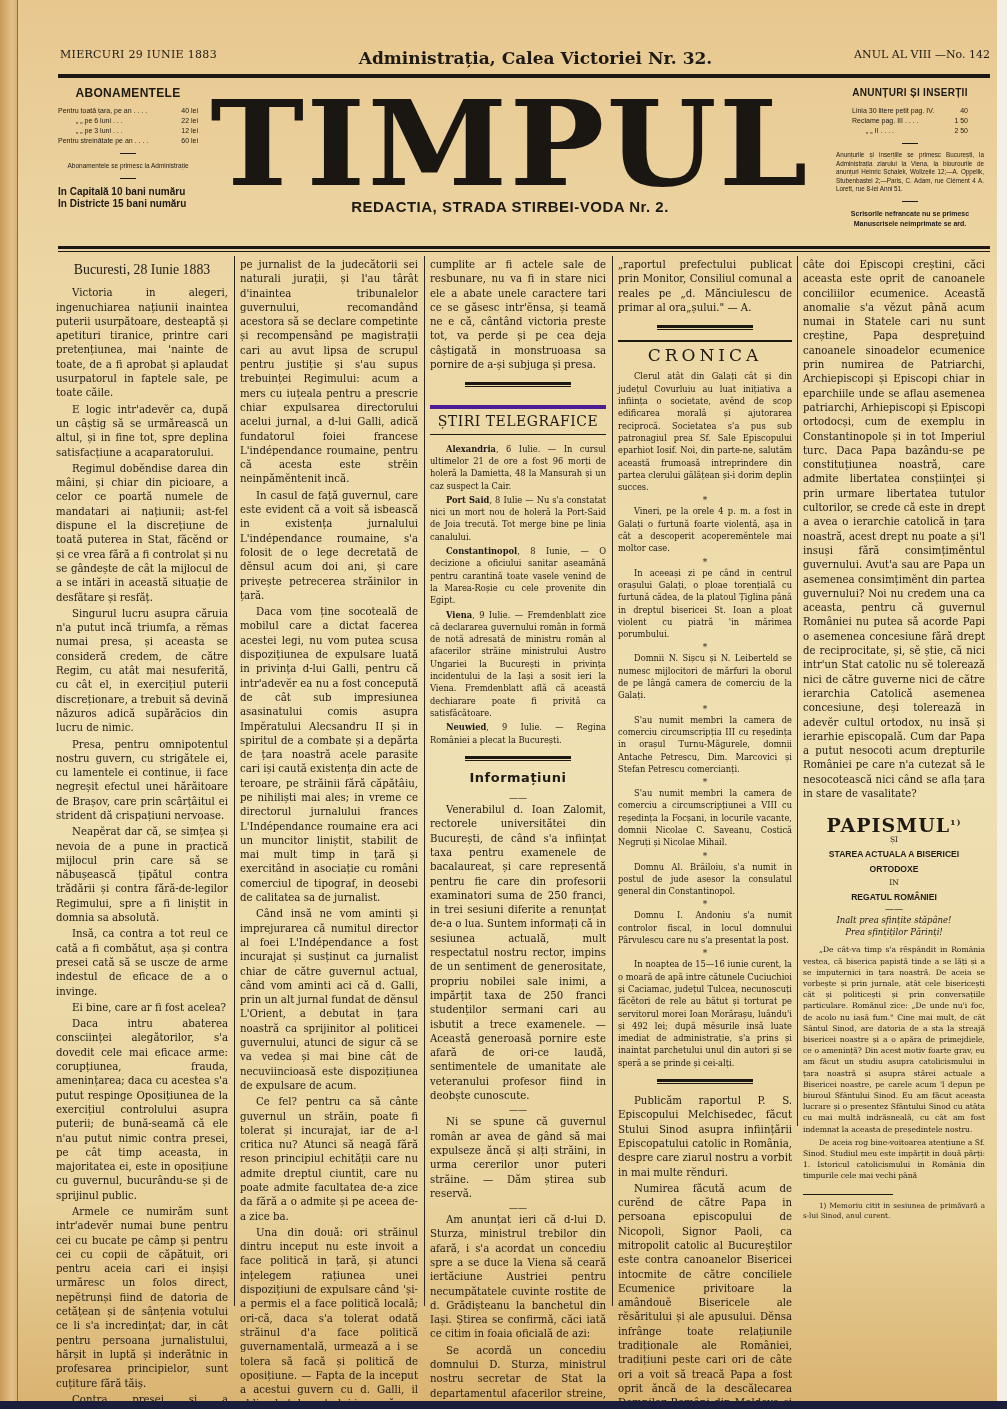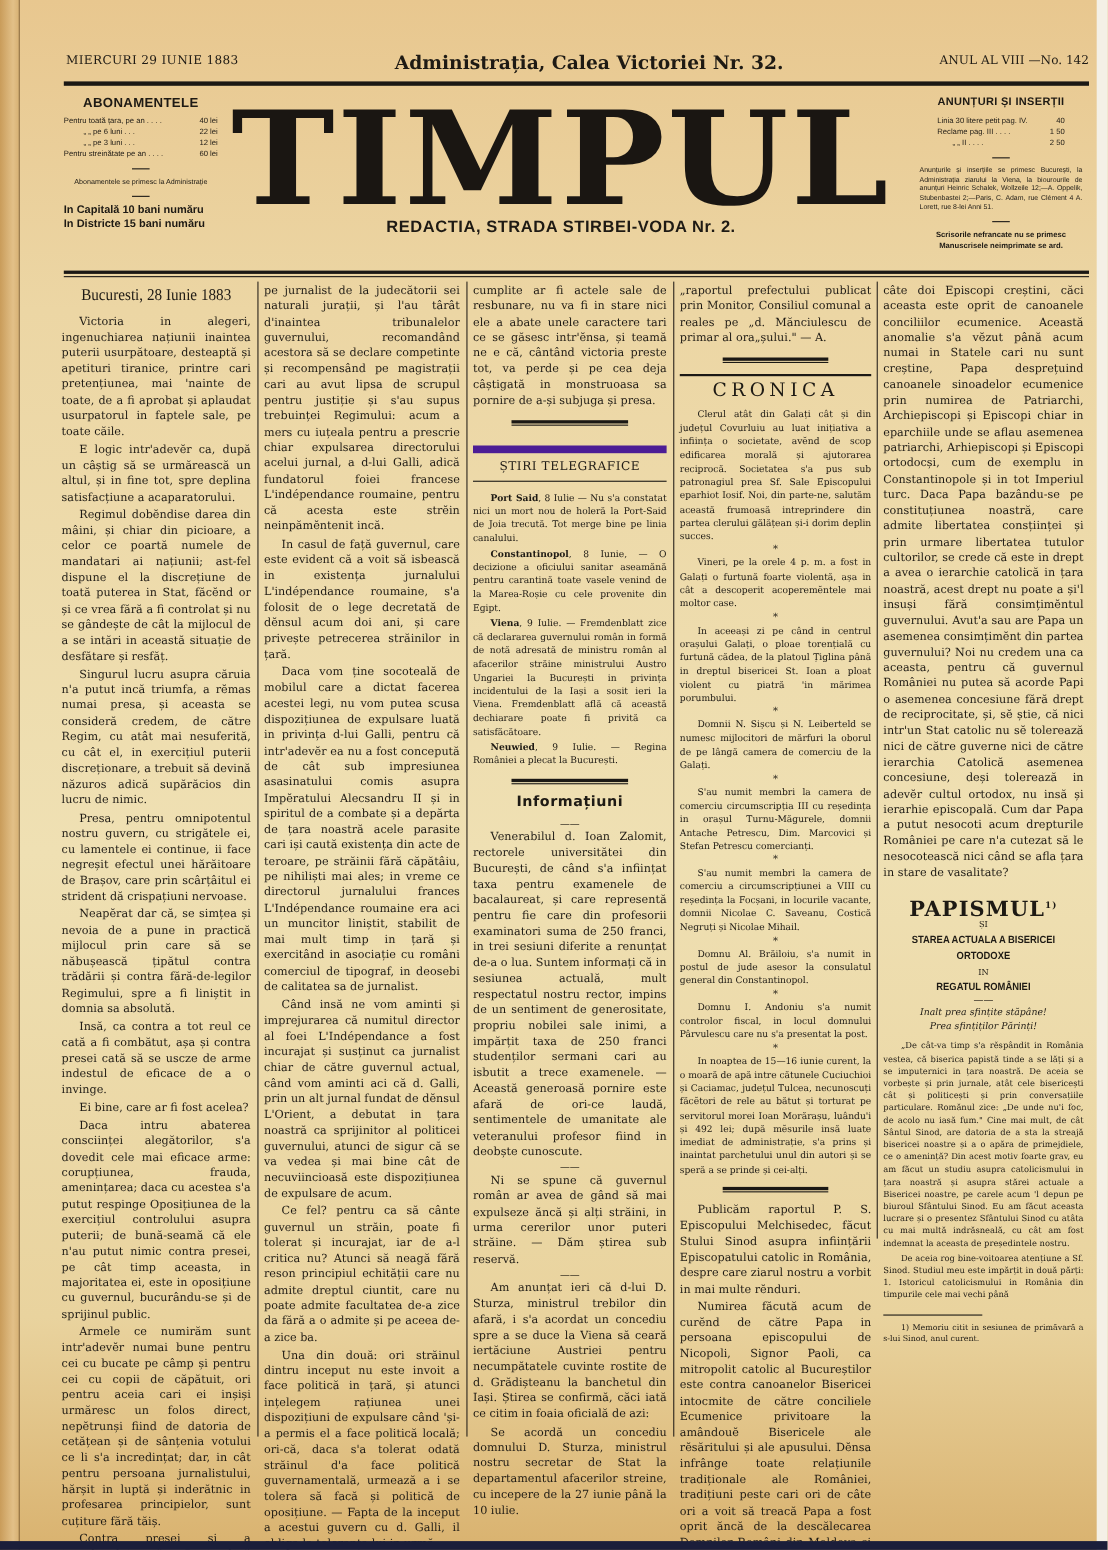--- a/index.html
+++ b/index.html
@@ -56,21 +56,21 @@
   
   .col {
     position: absolute; top: 258px;
     font-size: 10.2px; line-height: 14.3px; text-align: justify;
     hyphens: auto;
   }
   .col p { text-indent: 16px; margin-bottom: 2px; }
   .col-divider { position: absolute; top: 256px; width: 1px; background: #2a241c; }
   .col h2.dateline { font-size: 15px; font-weight: normal; text-align: center; margin: 4px 0 10px; font-family: "Liberation Serif", serif; transform: scaleX(0.92); }
   .section-title { text-align: center; margin: 6px 0 8px; }
-  .section-title.telegrame { font-size: 11px; letter-spacing: 0.5px; border-top: 7px solid #4c1d95; border-bottom: 1px solid #1b1814; padding: 5px 0; margin-top: 18px; }
+  .section-title.telegrame { font-size: 14px; letter-spacing: 0.5px; border-top: 4px solid #4c1d95; border-bottom: 1px solid #1b1814; padding: 5px 0; margin-top: 18px; }
   .section-title.cronica { font-size: 17px; letter-spacing: 4px; border-top: 2px solid #1b1814; padding-top: 6px; font-family: "DejaVu Serif", serif; }
   .section-title.informatiuni { font-size: 13px; font-weight: bold; font-family: "DejaVu Sans", sans-serif; letter-spacing: 0.5px; }
   .ornament { height: 5px; width: 60%; margin: 10px auto; border-top: 3px solid #1b1814; border-bottom: 1px solid #1b1814; }
   .star { text-align: center; font-size: 9px; line-height: 10px; }
   .dash { text-align: center; font-size: 9px; line-height: 10px; }
   .small { font-size: 8.3px; line-height: 12.3px; }
   .place { font-weight: bold; }
   .papismul { text-align: center; font-family: "DejaVu Serif", serif; font-weight: bold; font-size: 19px; letter-spacing: 1px; margin-top: 14px; }
   .papismul sup { font-size: 8px; }
   .center-small { text-align: center; font-size: 7.5px; }
@@ -171,20 +171,21 @@
   <p>Ce fel? pentru ca să cânte guvernul un străin, poate fi tolerat și incurajat, iar de a-l critica nu? Atunci să neagă fără reson principiul echității care nu admite dreptul ciuntit, care nu poate admite facultatea de-a zice da fără a o admite și pe aceea de-a zice ba.</p>
   <p>Una din două: ori străinul dintru inceput nu este invoit a face politică in țară, și atunci ințelegem rațiunea unei dispozițiuni de expulsare când 'și-a permis el a face politică locală; ori-că, daca s'a tolerat odată străinul d'a face politică guvernamentală, urmează a i se tolera să facă și politică de oposițiune. — Fapta de la inceput a acestui guvern cu d. Galli, il obliga la toleranța lui in urmă.</p>
 
 </div>
 
 <div class="col" style="left:430px;width:176px;">
   <p style="text-indent:0">cumplite ar fi actele sale de resbunare, nu va fi in stare nici ele a abate unele caractere tari ce se găsesc intr'ĕnsa, și teamă ne e că, cântând victoria preste tot, va perde și pe cea deja câștigată in monstruoasa sa pornire de a-și subjuga și presa.</p>
   <div class="ornament"></div>
   <div class="section-title telegrame">ȘTIRI TELEGRAFICE</div>
   <div class="small">
+    <p><span class="place">Alexandria</span><span>, 6 Iulie. — In cursul ultimelor 21 de ore a fost 96 morți de holeră la Damietta, 48 la Mansurah și un caz suspect la Cair.</span></p>
     <p><span class="place">Port Said</span><span>, 8 Iulie — Nu s'a constatat nici un mort nou de holeră la Port-Said de Joia trecută. Tot merge bine pe linia canalului.</span></p>
     <p><span class="place">Constantinopol</span><span>, 8 Iunie, — O decizione a oficiului sanitar aseamănă pentru carantină toate vasele venind de la Marea-Roșie cu cele provenite din Egipt.</span></p>
     <p><span class="place">Viena</span><span>, 9 Iulie. — Fremdenblatt zice că declararea guvernului român in formă de notă adresată de ministru român al afacerilor străine ministrului Austro Ungariei la București in privința incidentului de la Iași a sosit ieri la Viena. Fremdenblatt află că această dechiarare poate fi privită ca satisfăcătoare.</span></p>
     <p><span class="place">Neuwied</span><span>, 9 Iulie. — Regina României a plecat la București.</span></p>
   </div>
   <div class="ornament"></div>
   <div class="section-title informatiuni">Informațiuni</div>
   <div class="dash">——</div>
   <p>Venerabilul d. Ioan Zalomit, rectorele universitătei din București, de când s'a inființat taxa pentru examenele de bacalaureat, și care representă pentru fie care din profesorii examinatori suma de 250 franci, in trei sesiuni diferite a renunțat de-a o lua. Suntem informați că in sesiunea actuală, mult respectatul nostru rector, impins de un sentiment de generositate, propriu nobilei sale inimi, a impărțit taxa de 250 franci studenților sermani cari au isbutit a trece examenele. — Această generoasă pornire este afară de ori-ce laudă, sentimentele de umanitate ale veteranului profesor fiind in deobște cunoscute.</p>
   <div class="dash">——</div>

